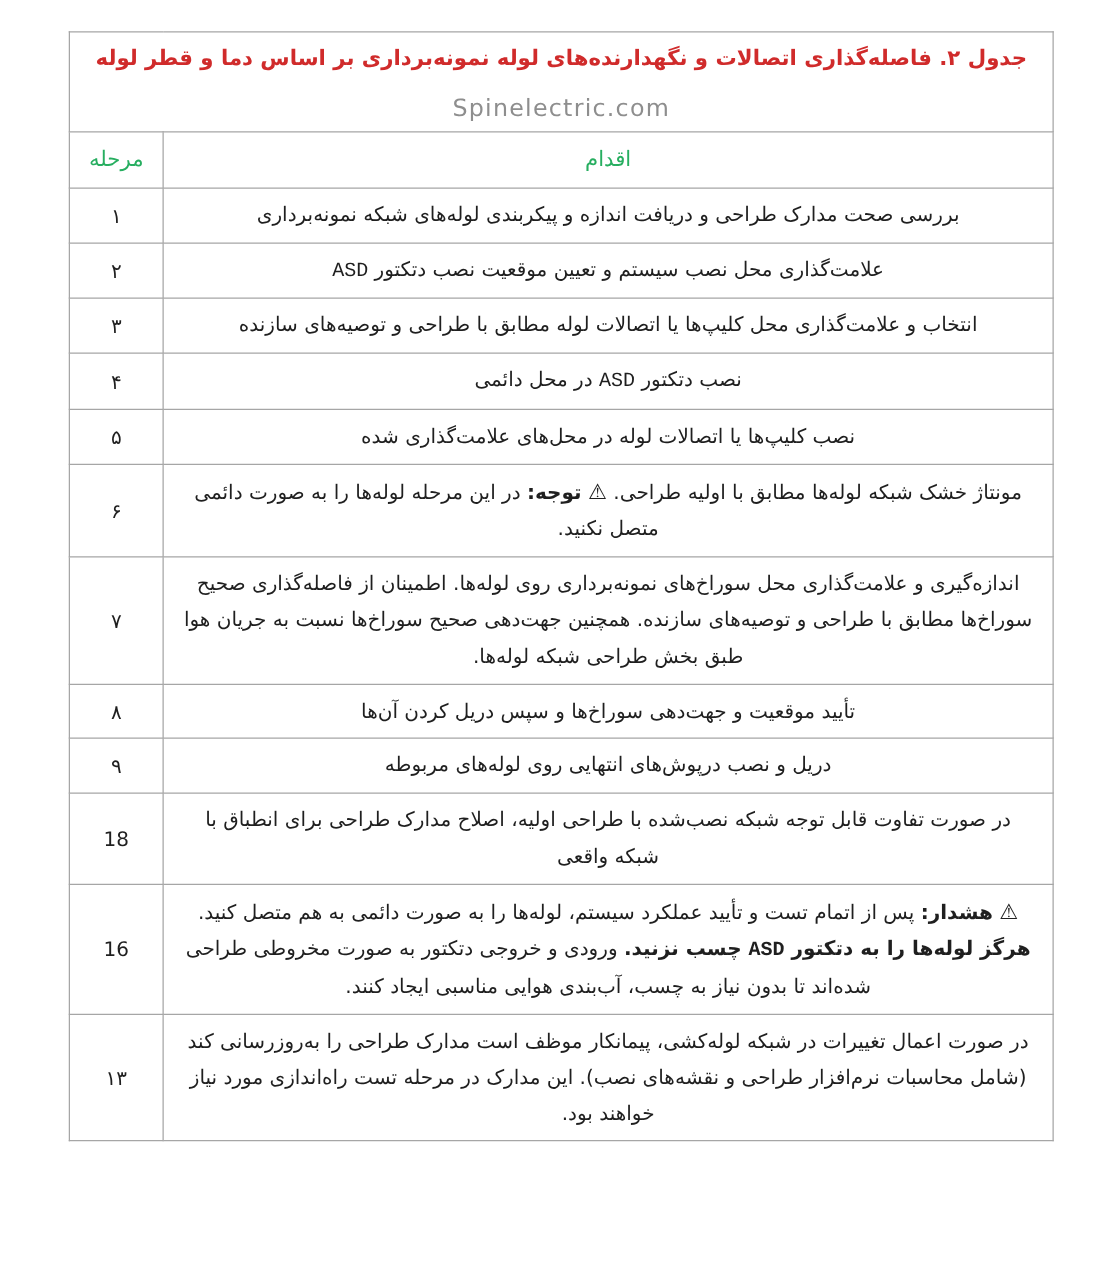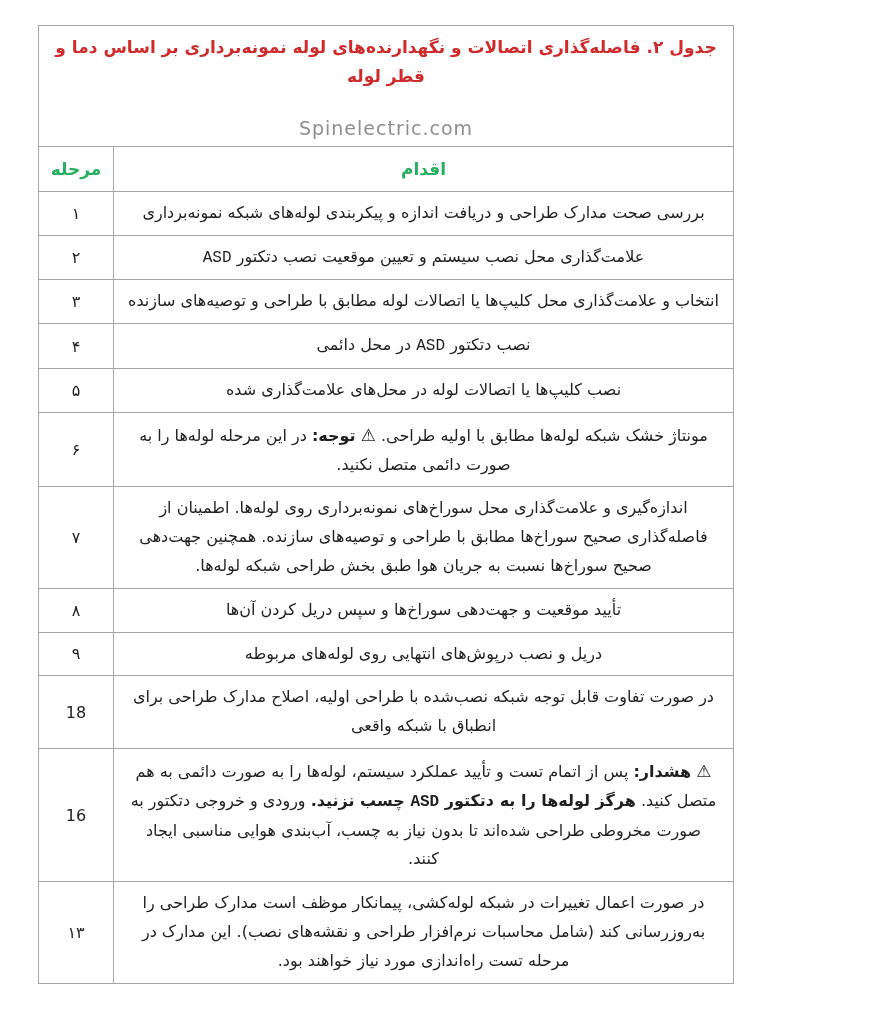--- a/index.html
+++ b/index.html
@@ -15,51 +15,51 @@
     position:relative;
     width:876px;
     height:1024px;
     background:#ffffff;
     font-family:"DejaVu Sans",sans-serif;
     color:var(--body-text);
     overflow:hidden;
   }
   table.doc-table{
     position:absolute;
-    left:38px;
+    left:55px;
     top:25px;
-    width:696px;
+    width:788px;
     border-collapse:collapse;
     table-layout:fixed;
   }
   table.doc-table td, table.doc-table th{
     border:1px solid var(--border-gray);
     padding:7px 14px;
     vertical-align:middle;
   }
   .title-cell{
     text-align:center;
     padding:14px 30px 16px 30px;
   }
   .doc-title{
     direction:rtl;
     color:var(--title-red);
     font-weight:bold;
     font-size:17px;
     line-height:1.7;
   }
   .doc-subtitle{
-    margin-top:26px;
+    margin-top:14px;
     color:var(--subtitle-gray);
     font-size:19px;
     letter-spacing:1px;
   }
   tr.head-row th{
     color:var(--header-green);
-    font-weight:bold;
+    font-weight:normal;
     font-size:17px;
     padding:12px 10px;
   }
   col.stage-col{width:75px;}
   td.stage-cell{
     text-align:center;
     font-size:16px;
     padding:7px 4px;
   }
   td.action-cell{padding:7px 18px;}

